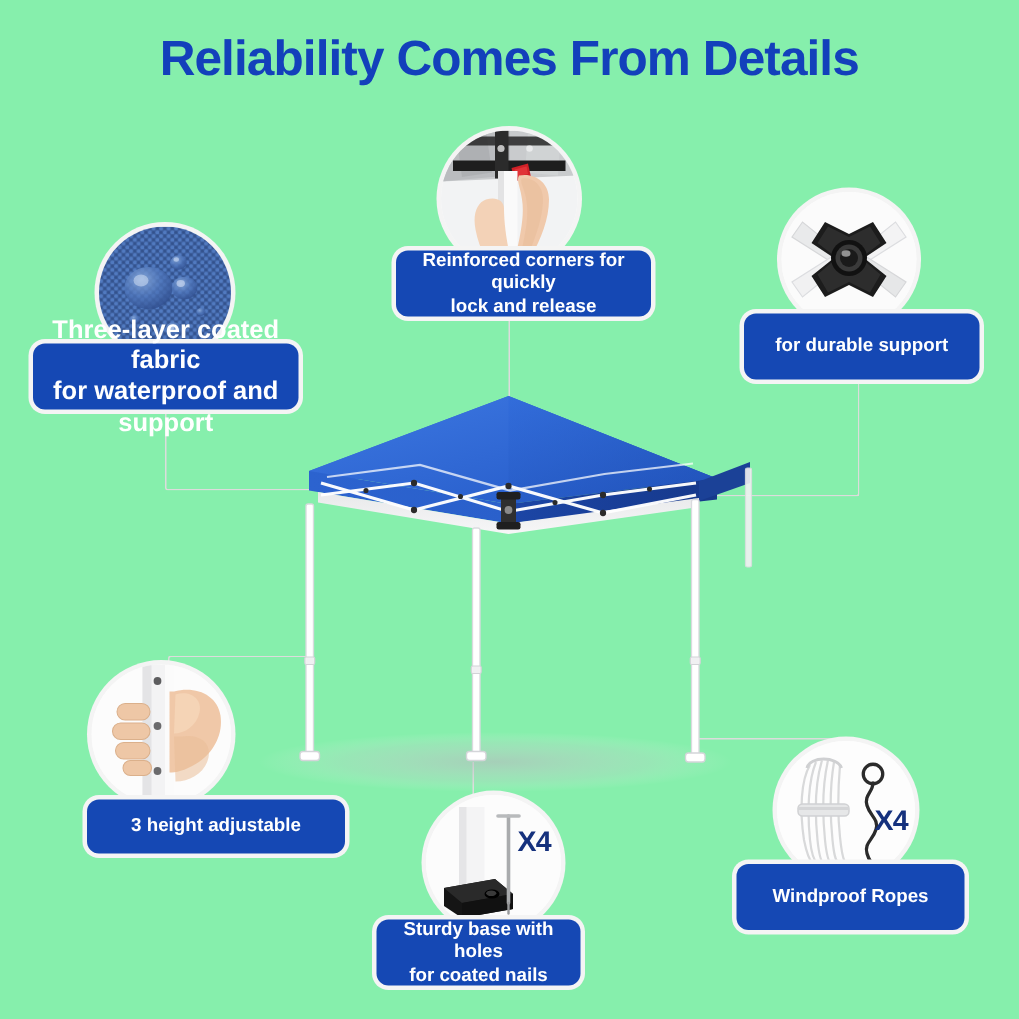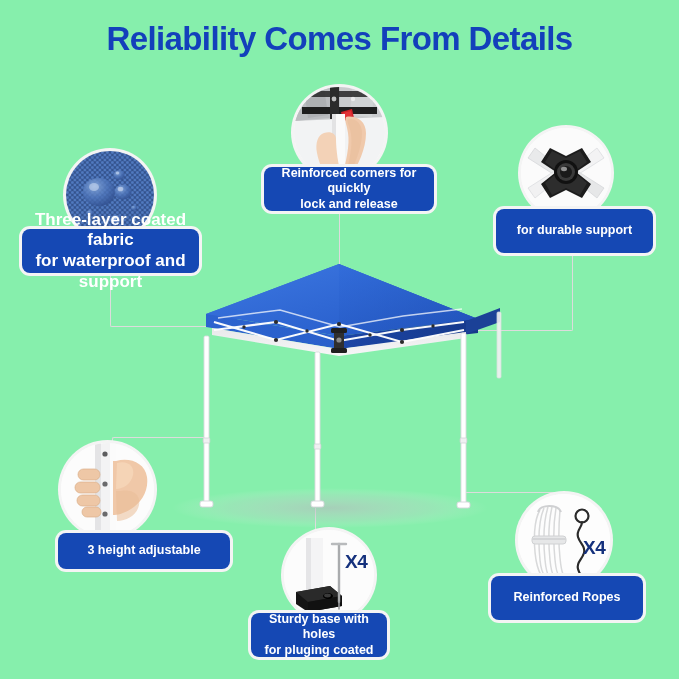--- a/index.html
+++ b/index.html
@@ -366,21 +366,21 @@
           <path d="M55,14 L55,72"></path>
         </g>
         <path d="M48,14 L62,14" stroke="#b8babc" stroke-width="2.4" stroke-linecap="round"></path>
         <path d="M55,72 L55,79" stroke="#97999b" stroke-width="1.6" stroke-linecap="round"></path>
       </svg>
     </div>
     <div class="mult" style="left:345px; top:551px;">X4</div>
     <div class="label" style="left:251px; top:613px; width:136px; height:44px; font-size:12.5px;">
       <span>
         <span>Sturdy base with holes</span>
-        <span>for pluging coated</span>
+        <span>for coated nails</span>
       </span>
     </div>
   </div>
 
   <div class="callout">
     <div class="photo" style="left:518px; top:494px; width:92px; height:92px;">
       <svg width="92" height="92" viewBox="0 0 92 92" xmlns="http://www.w3.org/2000/svg">
         <rect width="92" height="92" fill="#fdfdfd"></rect>
 
         <g stroke="#d8d9da" stroke-width="1.5" fill="none">
@@ -397,18 +397,18 @@
         <rect x="14" y="42" width="34" height="8" rx="3" fill="#e6e7e8" stroke="#d0d1d3" stroke-width="1"></rect>
         <rect x="14" y="44" width="34" height="2" fill="#d4d5d7"></rect>
 
         <circle cx="64" cy="22" r="6.5" fill="none" stroke="#2b2b2b" stroke-width="2.2"></circle>
         <path d="M64,28 C64,34 58,36 60,43 C62,50 68,52 66,59 C64,66 58,68 60,75 C61,79 63,81 64,83" fill="none" stroke="#2b2b2b" stroke-width="2.2" stroke-linecap="round"></path>
       </svg>
     </div>
     <div class="mult" style="left:583px; top:537px;">X4</div>
     <div class="label" style="left:491px; top:576px; width:152px; height:44px; font-size:12.5px;">
       <span>
-        <span>Reinforced Ropes</span>
+        <span>Windproof Ropes</span>
       </span>
     </div>
   </div>
 
 </div>
 
 </body></html>

